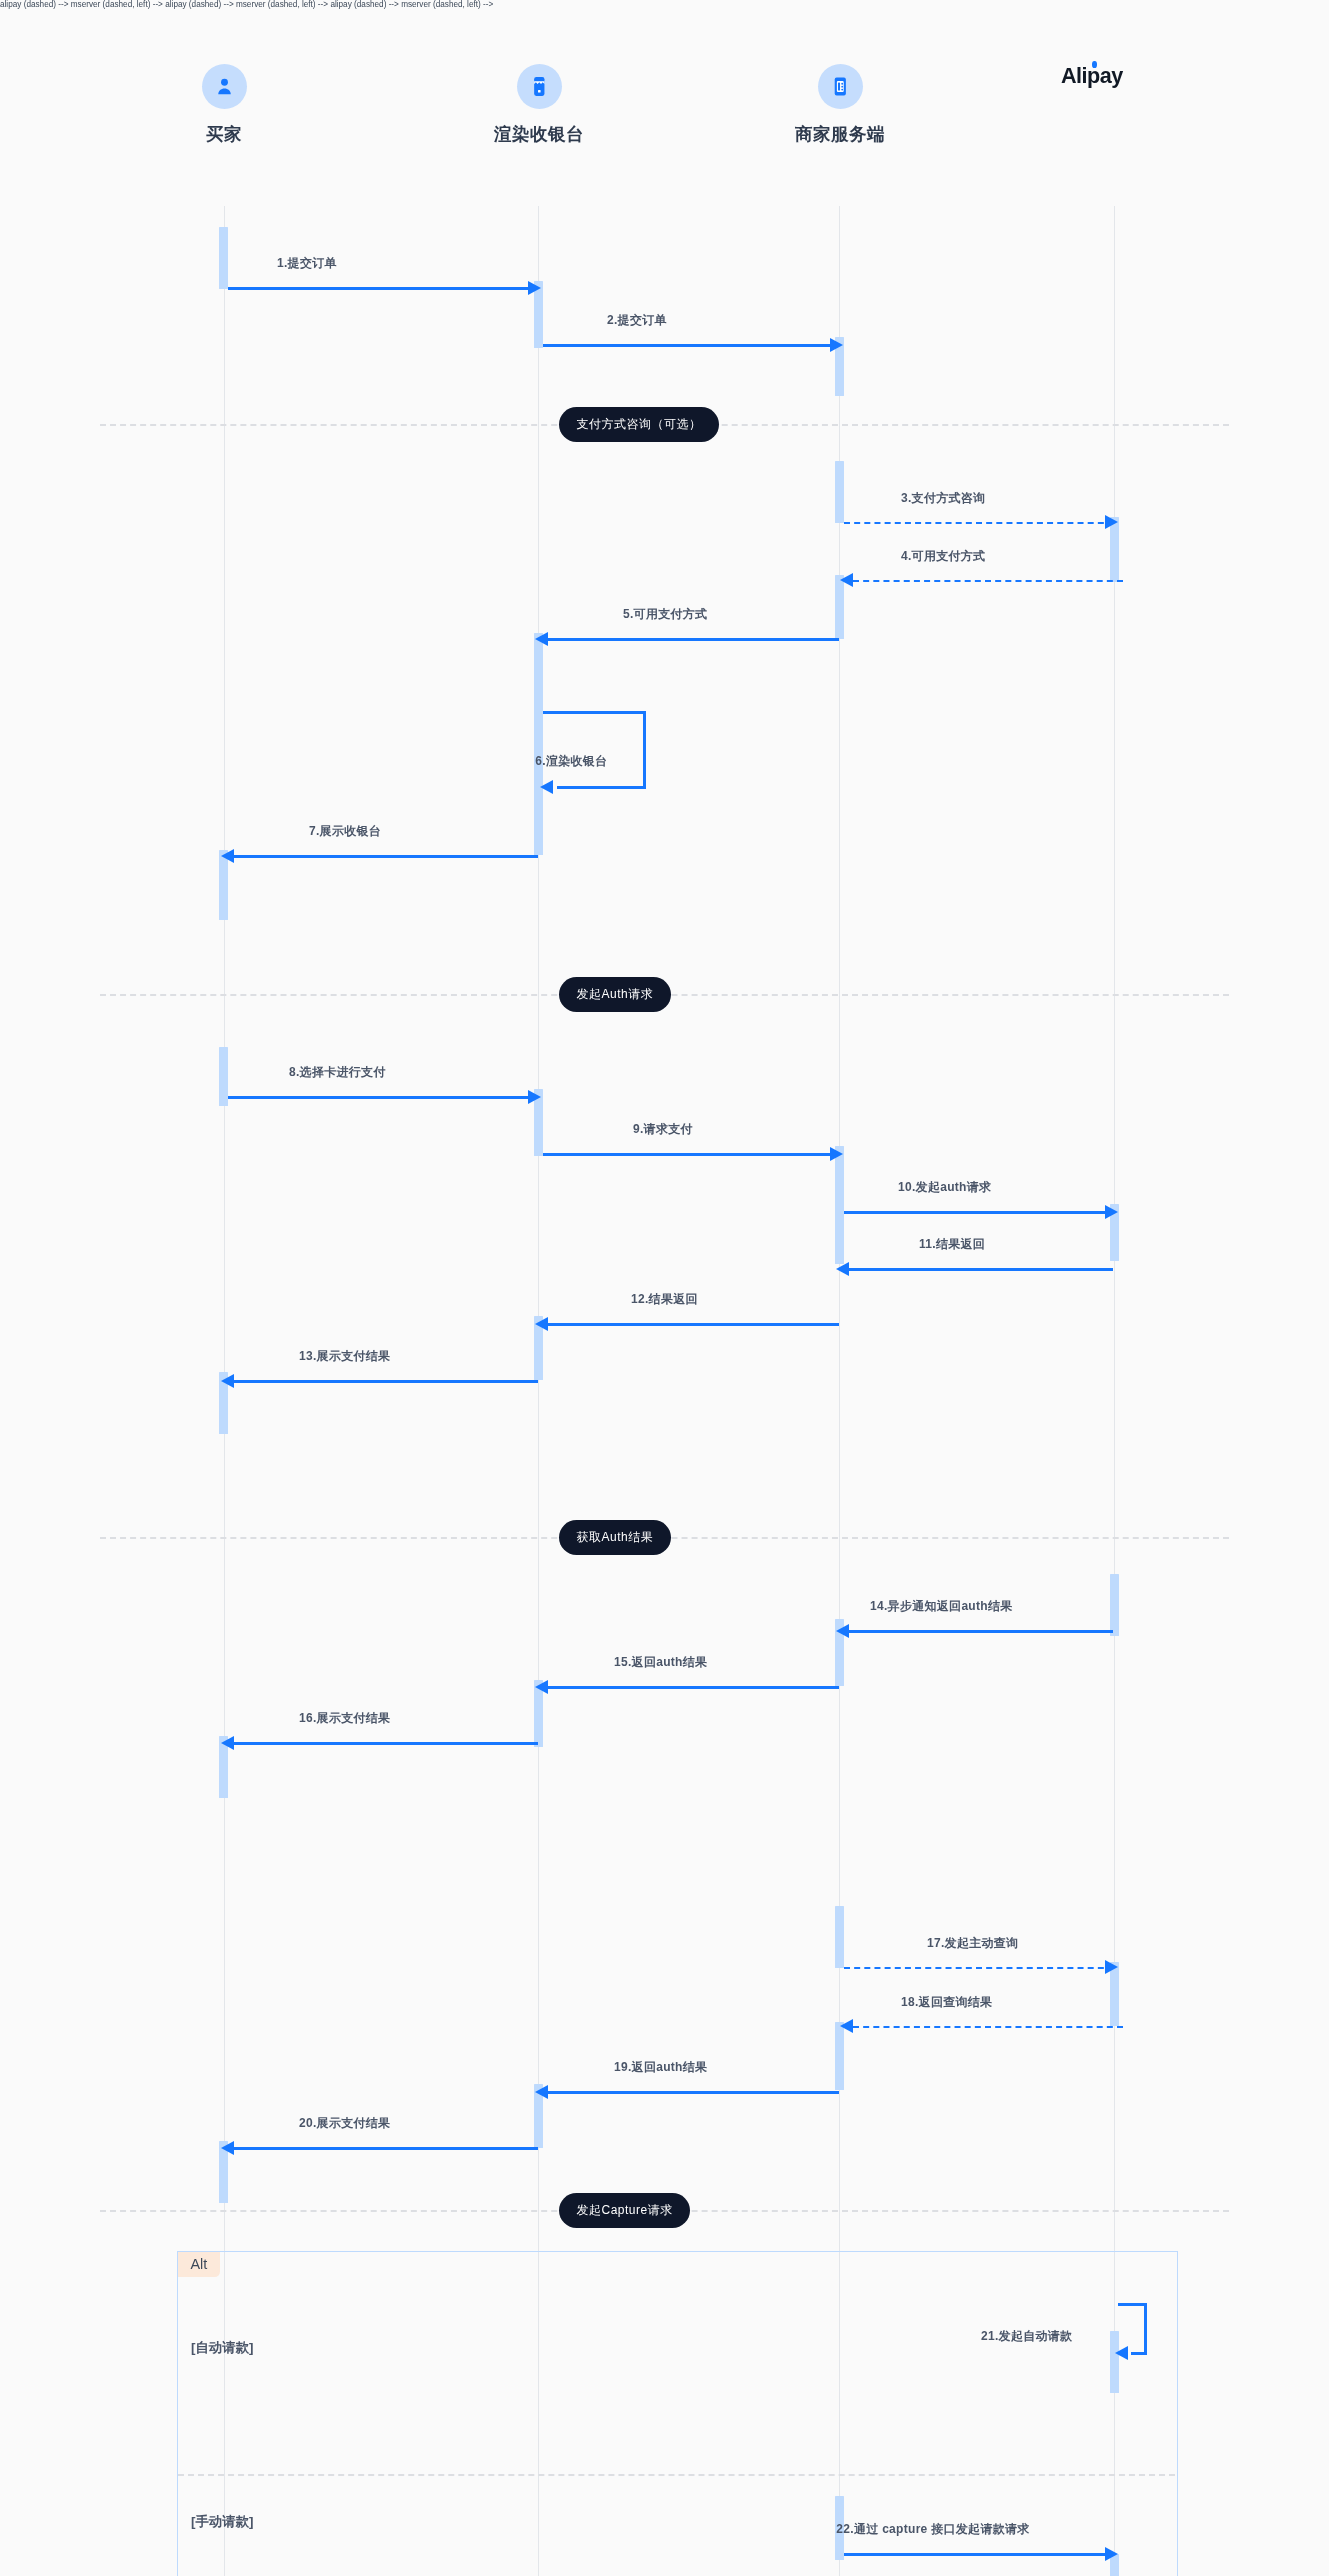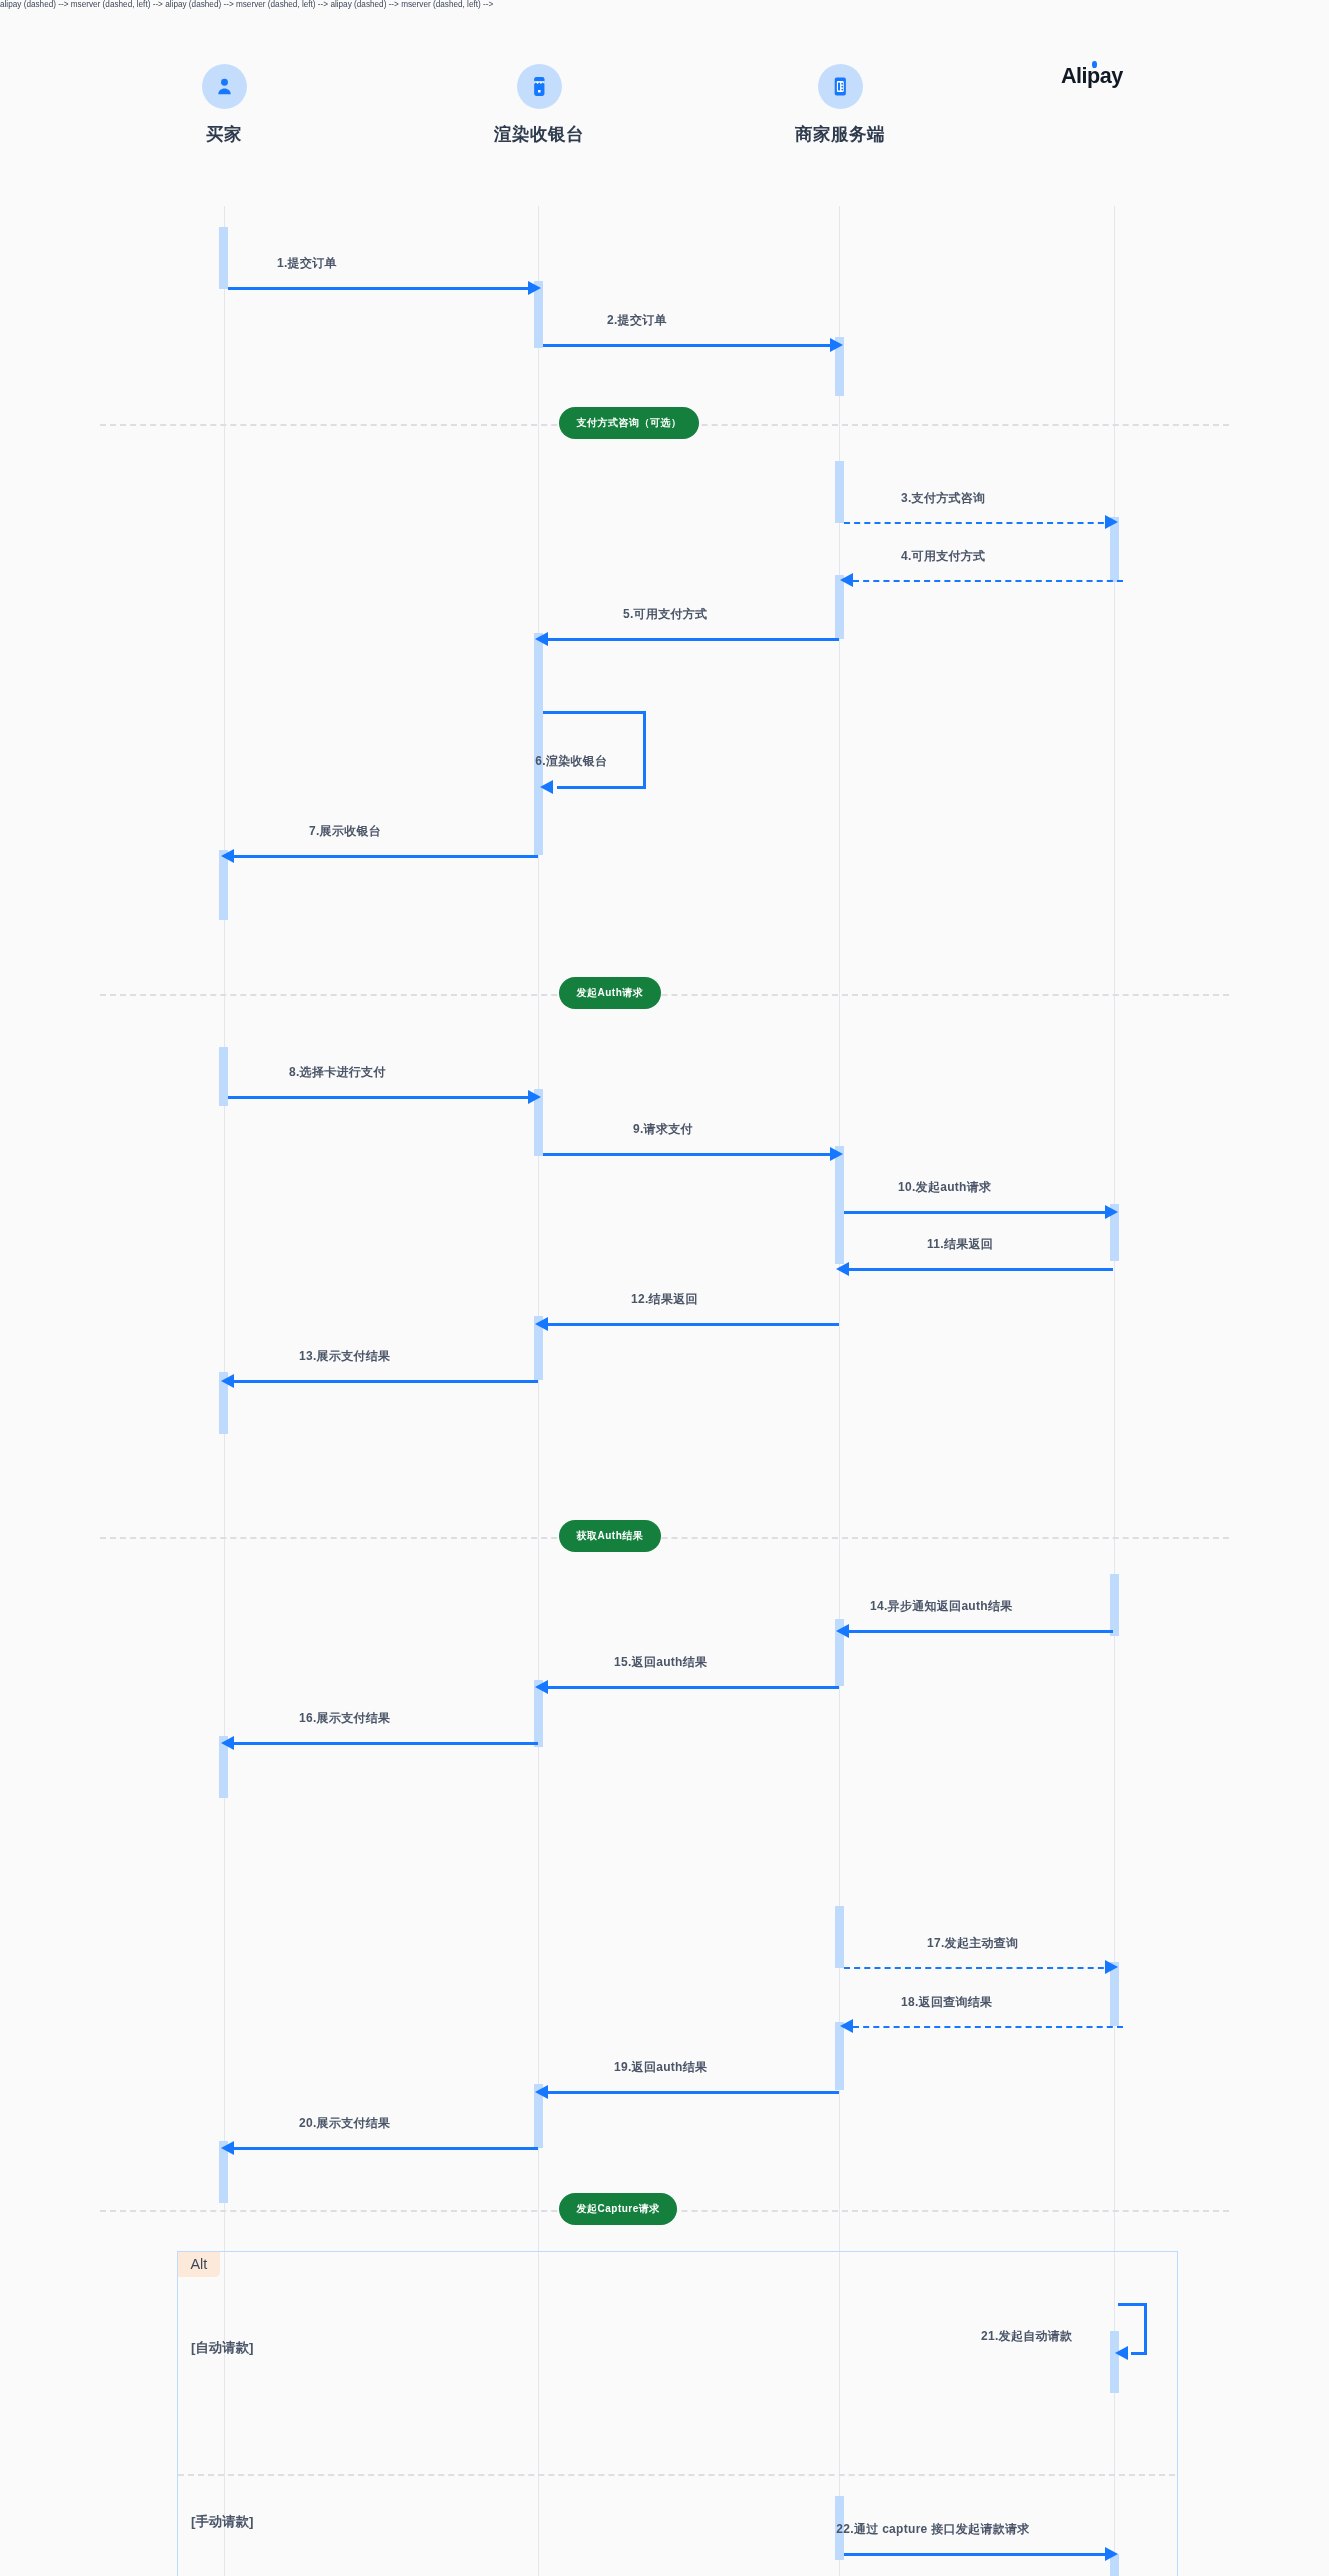--- a/index.html
+++ b/index.html
@@ -58,22 +58,22 @@
   .selfloop{position:absolute;}
   .selfloop .top{position:absolute;height:2.6px;background:#1677ff;left:0;top:0;}
   .selfloop .right{position:absolute;width:2.6px;background:#1677ff;top:0;}
   .selfloop .bottom{position:absolute;height:2.6px;background:#1677ff;left:0;}
   
   .phase-sep{
     position:absolute;left:100px;right:100px;height:0;
     border-top:2.6px dashed #dcdee2;
   }
   .phase-pill{
-    position:absolute;background:#15803d;color:#fff;border-radius:17.5px;
-    font-size:10px;font-weight:700;letter-spacing:0.5px;
+    position:absolute;background:#0f172a;color:#fff;border-radius:17.5px;
+    font-size:12px;font-weight:400;letter-spacing:0.5px;
     padding:8.8px 17.5px;white-space:nowrap;
     display:flex;align-items:center;justify-content:center;
   }
   
   .alt-frame{position:absolute;border:1px solid #bedafd;background:transparent;}
   .alt-tag{
     position:absolute;background:#fce9da;color:#3c4858;
     font-size:14.4px;font-weight:500;padding:4.1px 12.4px 5.2px 12.4px;
     border-radius:0 0 5.2px 0;
   }
@@ -269,21 +269,21 @@
 <div class="msg" style="left:844px;top:1211px;width:270px;">
   <div class="msg-line" style="width:270px;"></div>
   <div class="arrow-r" style="left:261px;"></div>
   <div class="msg-label" style="left:54px;top:-32px;">10.发起auth请求</div>
 </div>
 
 
 <div class="msg" style="left:839px;top:1268px;width:275px;">
   <div class="msg-line" style="width:264px;left:10.3px;"></div>
   <div class="arrow-l" style="left:-3.1px;"></div>
-  <div class="msg-label" style="left:88px;top:-32px;">11.结果返回</div>
+  <div class="msg-label" style="left:80px;top:-32px;">11.结果返回</div>
 </div>
 
 
 <div class="msg" style="left:538px;top:1323px;width:301px;">
   <div class="msg-line" style="width:291px;left:10.3px;"></div>
   <div class="arrow-l" style="left:-3.1px;"></div>
   <div class="msg-label" style="left:93px;top:-32px;">12.结果返回</div>
 </div>
 
 

